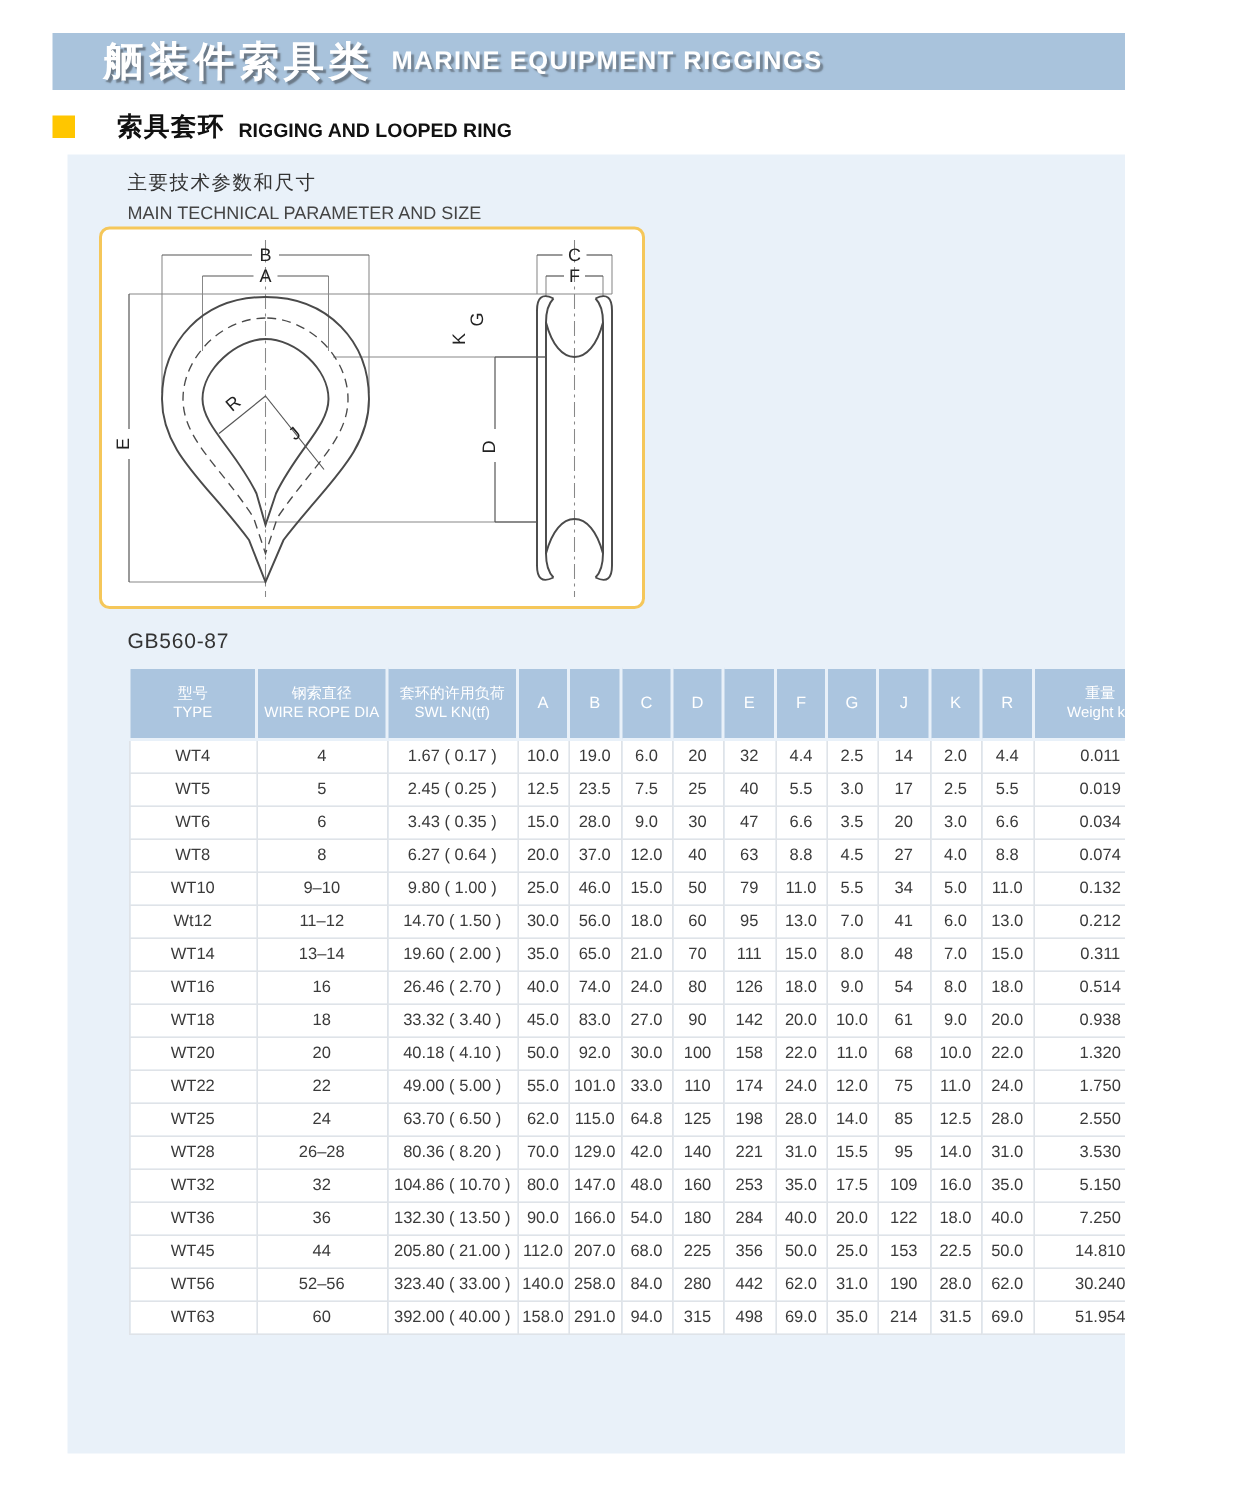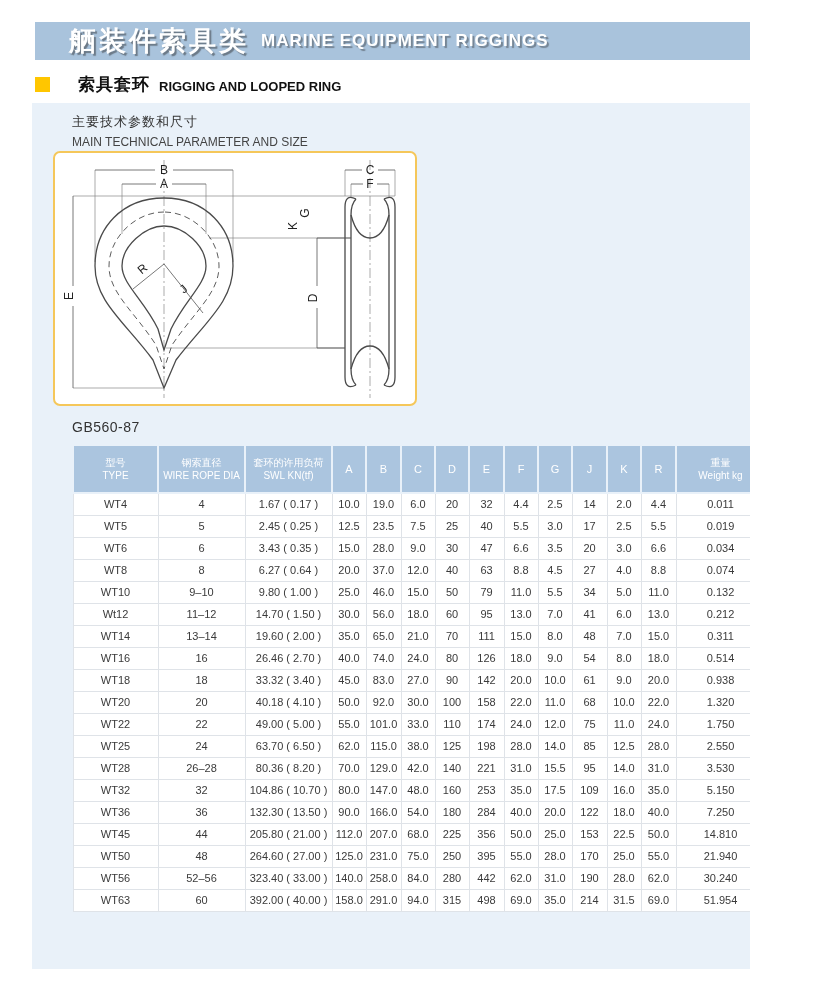--- a/index.html
+++ b/index.html
@@ -15,21 +15,21 @@
   .banner-en { font-size:17px; font-weight:bold; color:#fff; margin-left:12px; letter-spacing:1px;
                text-shadow:2px 2px 1px rgba(96,108,120,0.75); white-space:nowrap; }
 
   
   .section-head { position:absolute; left:35px; top:73px; display:flex; align-items:center; }
   .bullet { width:15px; height:15px; background:#ffc600; flex:0 0 auto; }
   .sec-zh { font-size:17px; font-weight:bold; color:#111; margin-left:28px; letter-spacing:1px; white-space:nowrap; }
   .sec-en { font-size:13px; font-weight:bold; color:#111; margin-left:9px; margin-top:3px; white-space:nowrap; }
 
   
-  .panel { position:absolute; left:32px; top:103px; width:754px; height:866px; background:#e9f1f9; }
+  .panel { position:absolute; left:45px; top:103px; width:754px; height:866px; background:#e9f1f9; }
   .subtitle { position:absolute; left:40px; top:10px; }
   .subtitle-zh { font-size:13px; color:#333; letter-spacing:1px; }
   .subtitle-en { font-size:12px; color:#444; margin-top:4px; }
 
   
   .draw-box { position:absolute; left:21px; top:48px; width:364px; height:255px;
               background:#fff; border:2px solid #f5c75a; border-radius:7px; }
   .draw-box svg { display:block; margin:3px auto 0 auto; }
   .dim-label { font-size:12px; fill:#222; font-family:"Liberation Sans",sans-serif; }
 
@@ -386,21 +386,21 @@
               <td>11.0</td>
               <td>24.0</td>
               <td>1.750</td>
             </tr>
             <tr>
               <td>WT25</td>
               <td>24</td>
               <td>63.70 ( 6.50 )</td>
               <td>62.0</td>
               <td>115.0</td>
-              <td>38.0</td>
+              <td>64.8</td>
               <td>125</td>
               <td>198</td>
               <td>28.0</td>
               <td>14.0</td>
               <td>85</td>
               <td>12.5</td>
               <td>28.0</td>
               <td>2.550</td>
             </tr>
             <tr>
@@ -461,36 +461,20 @@
               <td>225</td>
               <td>356</td>
               <td>50.0</td>
               <td>25.0</td>
               <td>153</td>
               <td>22.5</td>
               <td>50.0</td>
               <td>14.810</td>
             </tr>
             <tr>
-              <td>WT50</td>
-              <td>48</td>
-              <td>264.60 ( 27.00 )</td>
-              <td>125.0</td>
-              <td>231.0</td>
-              <td>75.0</td>
-              <td>250</td>
-              <td>395</td>
-              <td>55.0</td>
-              <td>28.0</td>
-              <td>170</td>
-              <td>25.0</td>
-              <td>55.0</td>
-              <td>21.940</td>
-            </tr>
-            <tr>
               <td>WT56</td>
               <td>52–56</td>
               <td>323.40 ( 33.00 )</td>
               <td>140.0</td>
               <td>258.0</td>
               <td>84.0</td>
               <td>280</td>
               <td>442</td>
               <td>62.0</td>
               <td>31.0</td>

